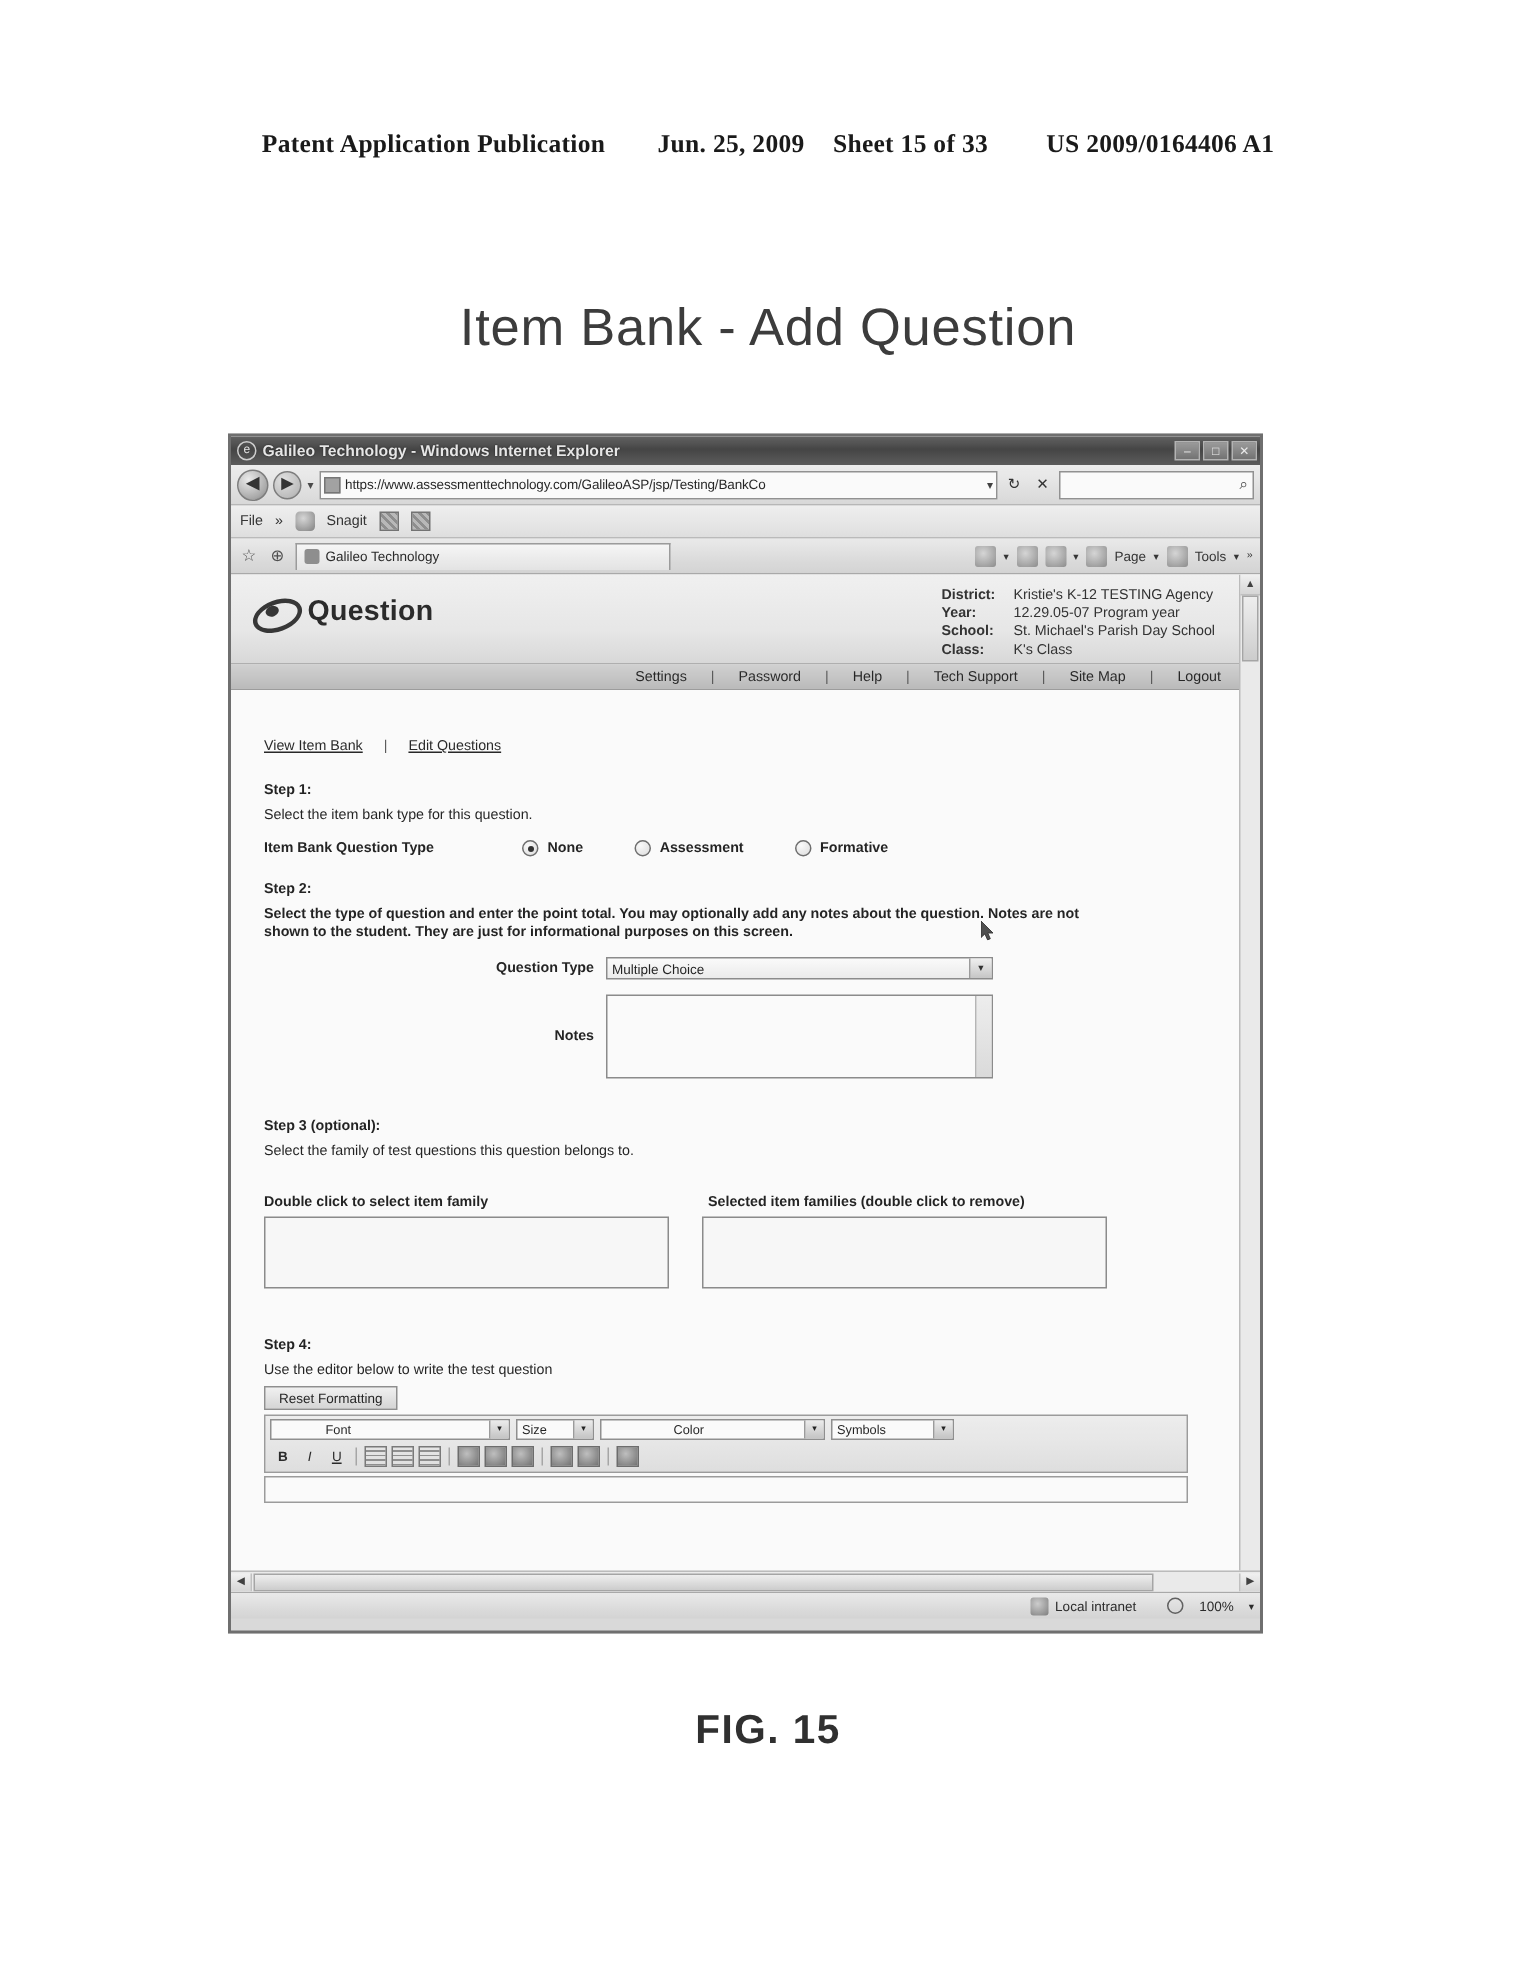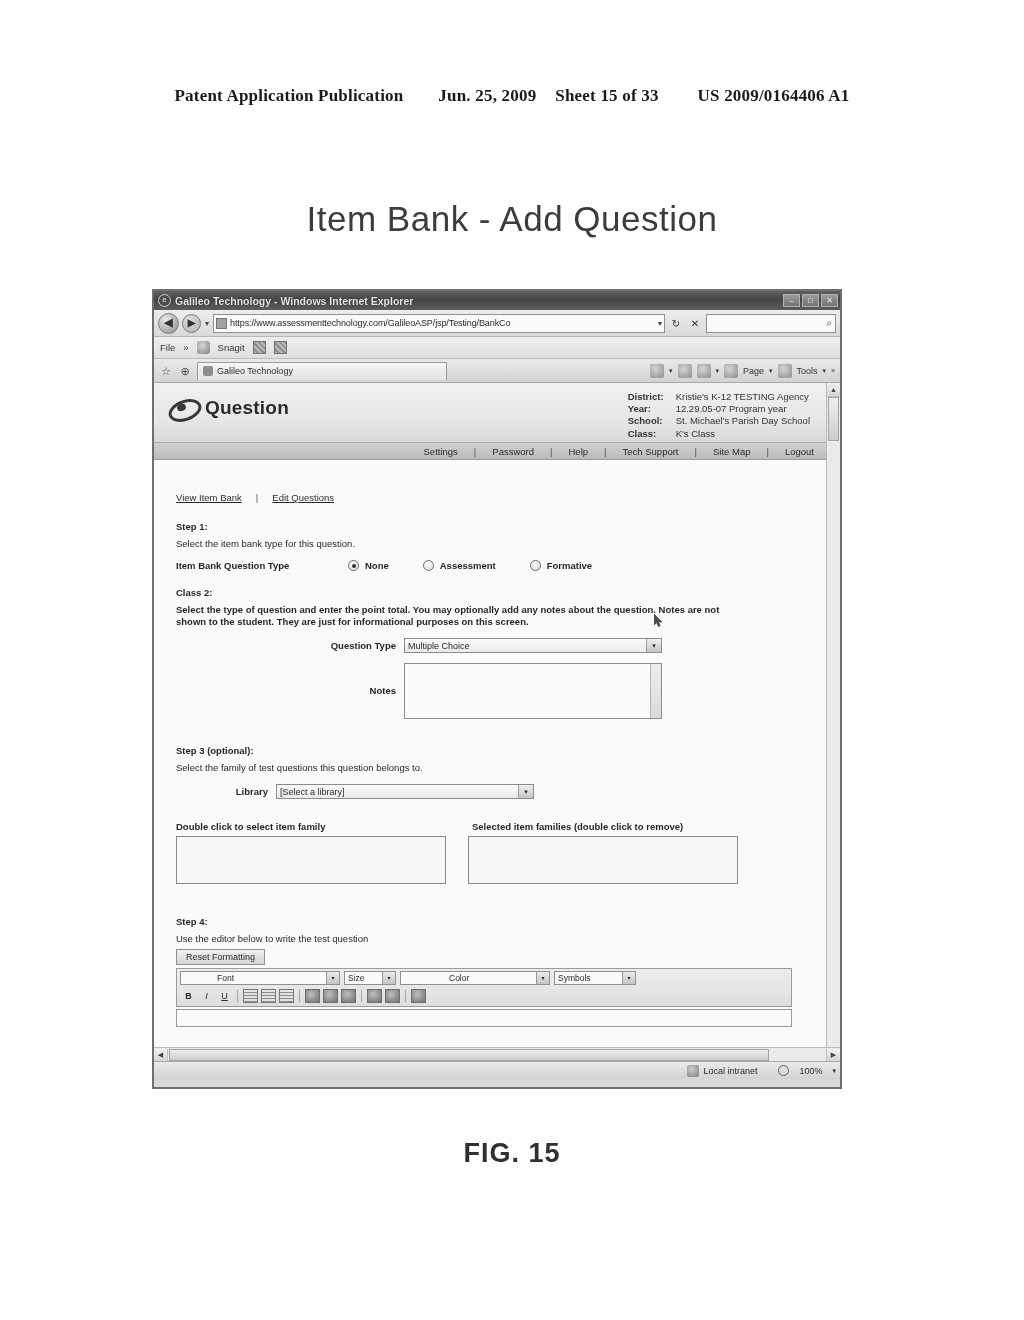--- a/index.html
+++ b/index.html
@@ -841,21 +841,21 @@
         <span class="radio-opt">
           <span class="radio"></span>
           <span>Assessment</span>
         </span>
         <span class="radio-opt">
           <span class="radio"></span>
           <span>Formative</span>
         </span>
       </div>
 
-      <div class="step-title">Class 2:</div>
+      <div class="step-title">Step 2:</div>
       <div class="step-desc bold">Select the type of question and enter the point total. You may optionally add any notes about the question. Notes are not shown to the student. They are just for informational purposes on this screen.</div>
 
       <div class="field-row">
         <span class="field-label">Question Type</span>
         <span class="select-ctl">
           <span class="sv">Multiple Choice</span>
           <span class="select-arrow">▾</span>
         </span>
       </div>
 
@@ -863,27 +863,20 @@
       <div class="field-row" style="margin-top:10px;">
         <span class="field-label notes-lbl">Notes</span>
         <span class="notes-ctl">
           <span class="notes-scroll"></span>
         </span>
       </div>
 
       <div class="step-title" style="margin-top:26px;">Step 3 (optional):</div>
       <div class="step-desc">Select the family of test questions this question belongs to.</div>
 
-      <div class="field-row lib-row">
-        <span class="field-label">Library</span>
-        <span class="select-ctl">
-          <span class="sv">[Select a library]</span>
-          <span class="select-arrow">▾</span>
-        </span>
-      </div>
 
       <div class="family-head">
         <span class="fh1">Double click to select item family</span>
         <span class="fh2">Selected item families (double click to remove)</span>
       </div>
       <div class="family-boxes">
         <span class="family-box"></span>
         <span class="family-box"></span>
       </div>
 

